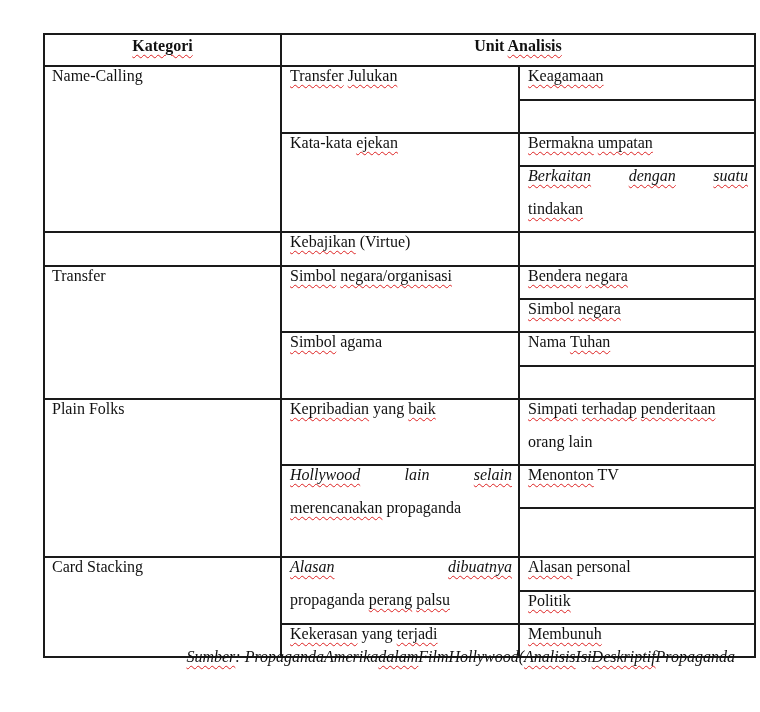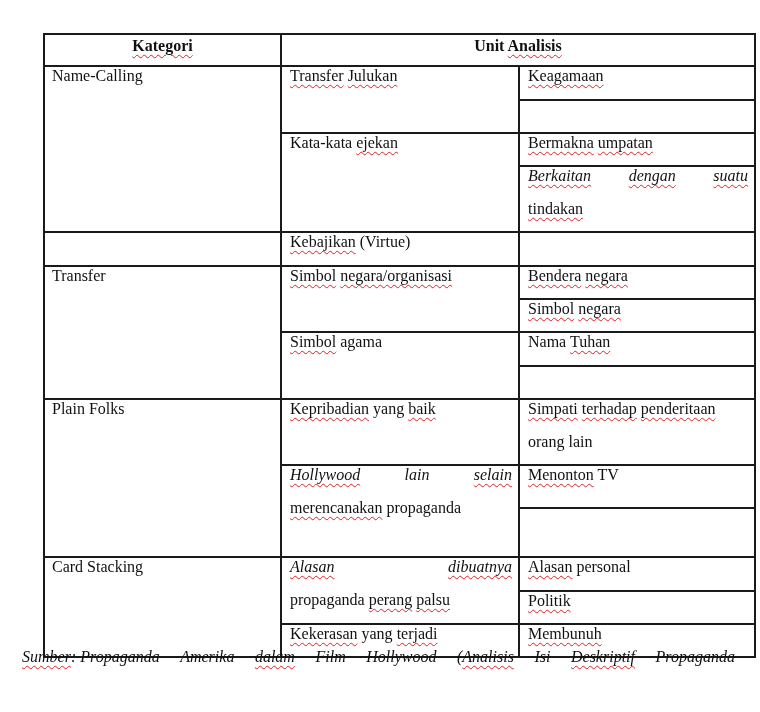--- a/index.html
+++ b/index.html
@@ -7,21 +7,21 @@
          font-family: "Liberation Serif", "DejaVu Serif", serif; color: #111; }
   .tbl { position: absolute; left: 22px; top: 33px; width: 713px; height: 625px; margin-left: 21px; }
   .ln { position: absolute; background: #1a1a1a; }
   .h { height: 2px; }
   .v { width: 2px; }
   .cell { position: absolute; font-size: 16px; line-height: 33px; white-space: nowrap; }
   .hdr { font-weight: bold; text-align: center; }
   .sp { text-decoration: underline wavy #d22; text-decoration-thickness: 1px; text-underline-offset: 3px; }
   .just { display: flex; justify-content: space-between; font-style: italic; }
   .caption { position: absolute; left: 22px; top: 640px; width: 713px; font-size: 16px; line-height: 34px; }
-  .caption .just { width: 713px; }
+  .caption .just { width: 713px; justify-content: flex-end; }
 </style>
 </head>
 <body>
 
 <div class="tbl">
 
   <div class="ln h" style="left:0;top:0;width:713px"></div>
   <div class="ln h" style="left:0;top:32px;width:713px"></div>
 
   <div class="ln h" style="left:475px;top:66px;width:238px"></div>

